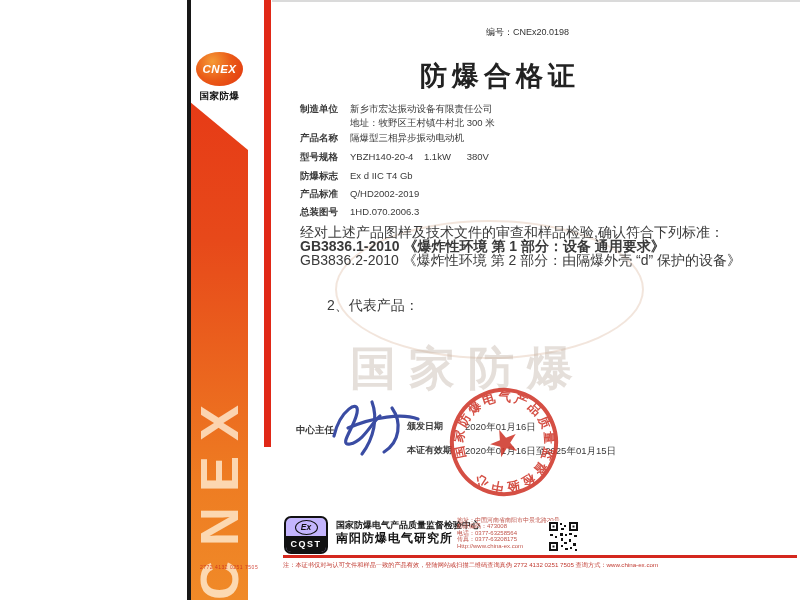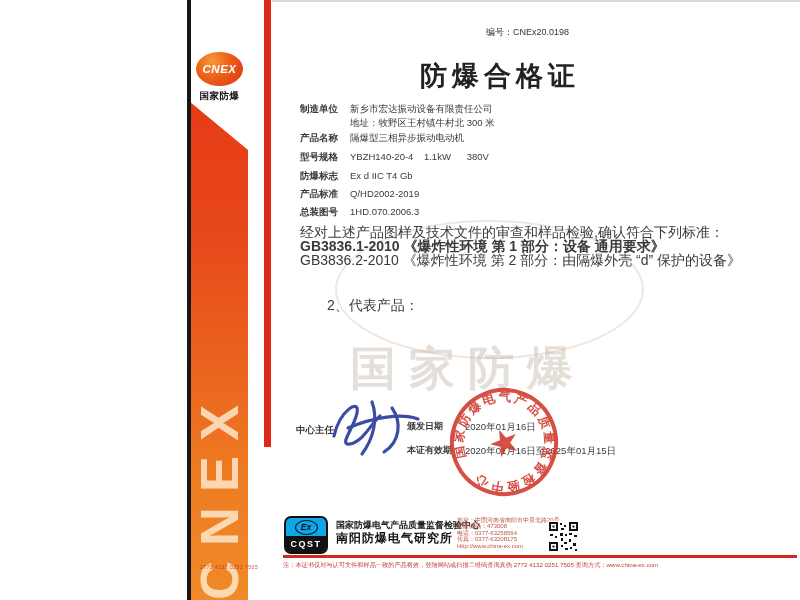--- a/index.html
+++ b/index.html
@@ -52,21 +52,21 @@
   .director{position:absolute;left:296px;top:424px;font-size:9.5px;font-weight:bold;color:#3a3a3a;}
   .sig{position:absolute;left:320px;top:392px;}
   .daterow{position:absolute;left:407px;display:flex;font-size:9.5px;color:#3a3a3a;height:13px;line-height:13px;gap:12px;}
   .daterow .dlabel{width:46px;font-weight:bold;flex:none;font-size:9px;}
   .dr1{top:420px}.dr2{top:444px}
 
   .stamp{position:absolute;left:448px;top:386px;opacity:.88;transform:rotate(-22deg);}
 
   
   .cqst{position:absolute;left:284px;top:516px;width:44px;height:38px;border:2px solid #111;
-        border-radius:7px;overflow:hidden;background:#0ea5e9;box-sizing:border-box;}
+        border-radius:7px;overflow:hidden;background:#c4b5fd;box-sizing:border-box;}
   .cqst-top{height:18px;display:flex;align-items:center;justify-content:center;}
   .cqst-ex{border:1.5px solid #111;border-radius:50%;width:21px;height:13px;font-size:8.5px;
         font-style:italic;font-weight:bold;color:#111;display:flex;align-items:center;justify-content:center;}
   .cqst-bot{height:16px;background:#111;color:#fff;font-weight:bold;font-size:9px;text-align:center;
         letter-spacing:1.5px;line-height:16px;}
   .center-name{position:absolute;left:336px;top:519px;font-size:9px;font-weight:bold;color:#222;}
   .institute-name{position:absolute;left:336px;top:530px;font-size:12px;font-weight:bold;color:#111;letter-spacing:1px;}
   .contact{position:absolute;left:457px;top:517px;font-size:6px;line-height:6.4px;color:#c0544a;}
   .qr{position:absolute;left:548px;top:521px;}
   .red-rule{position:absolute;left:283px;top:555px;width:514px;height:2.5px;background:#d4281e;}

